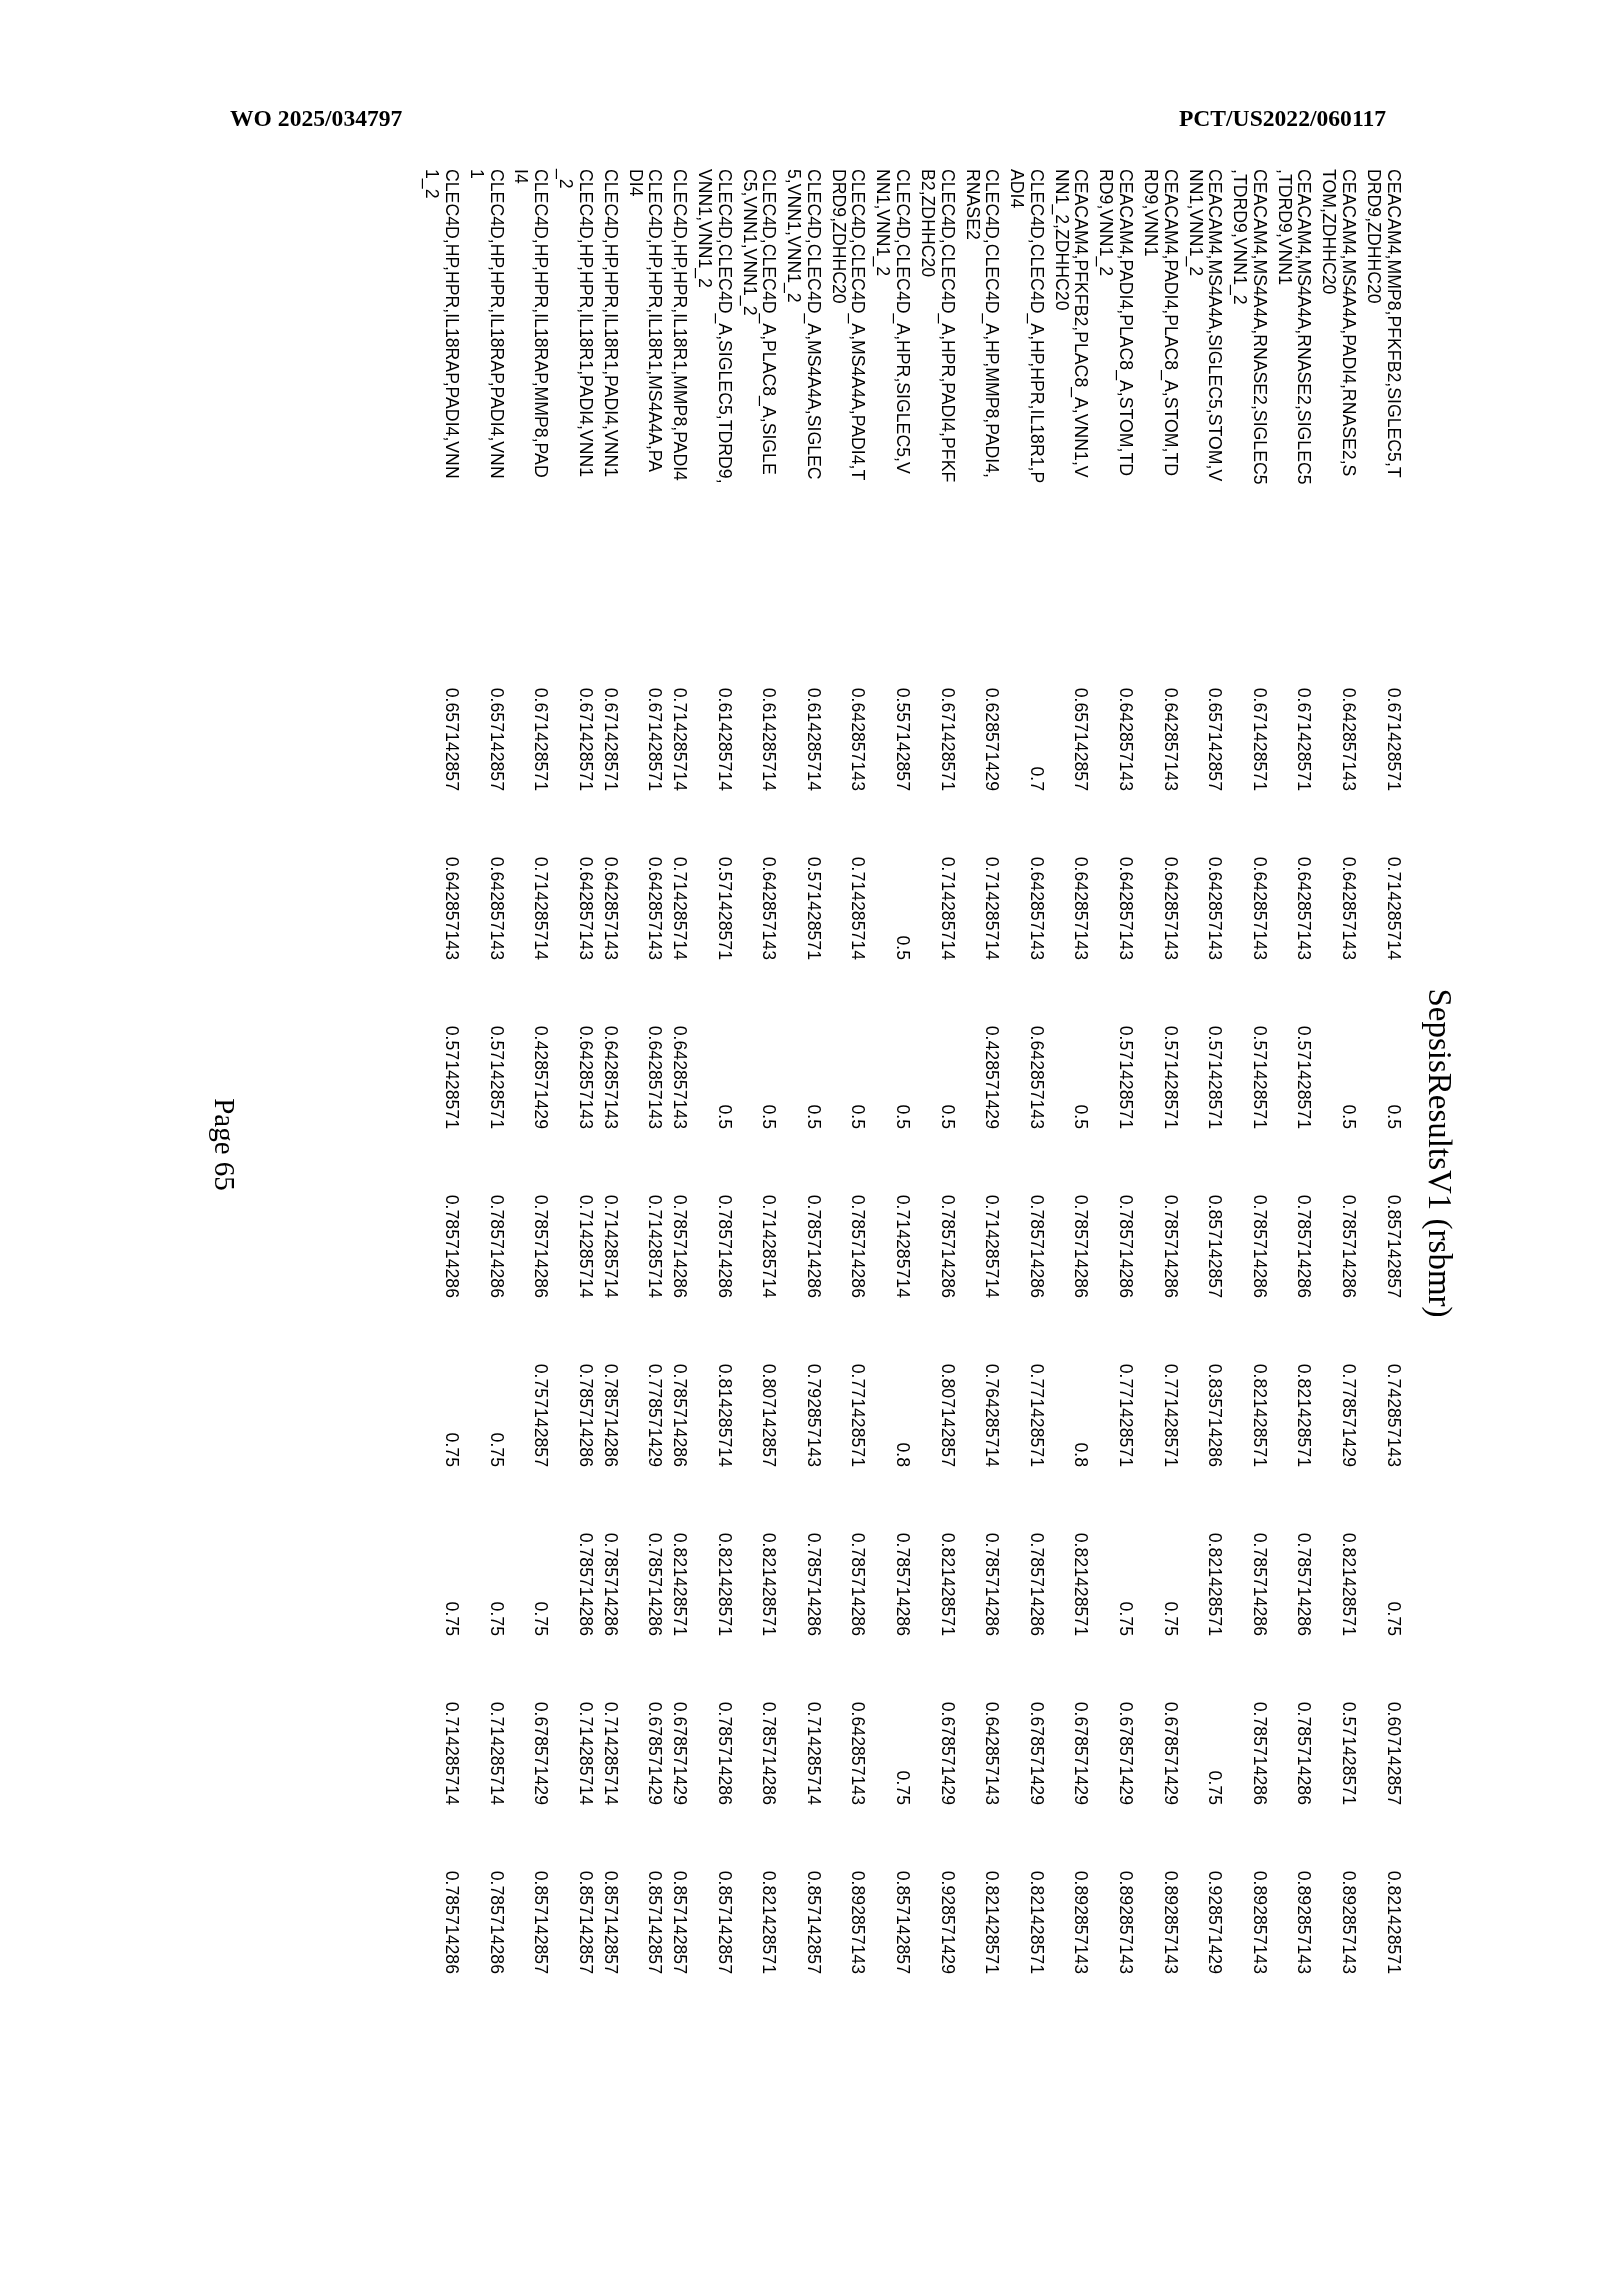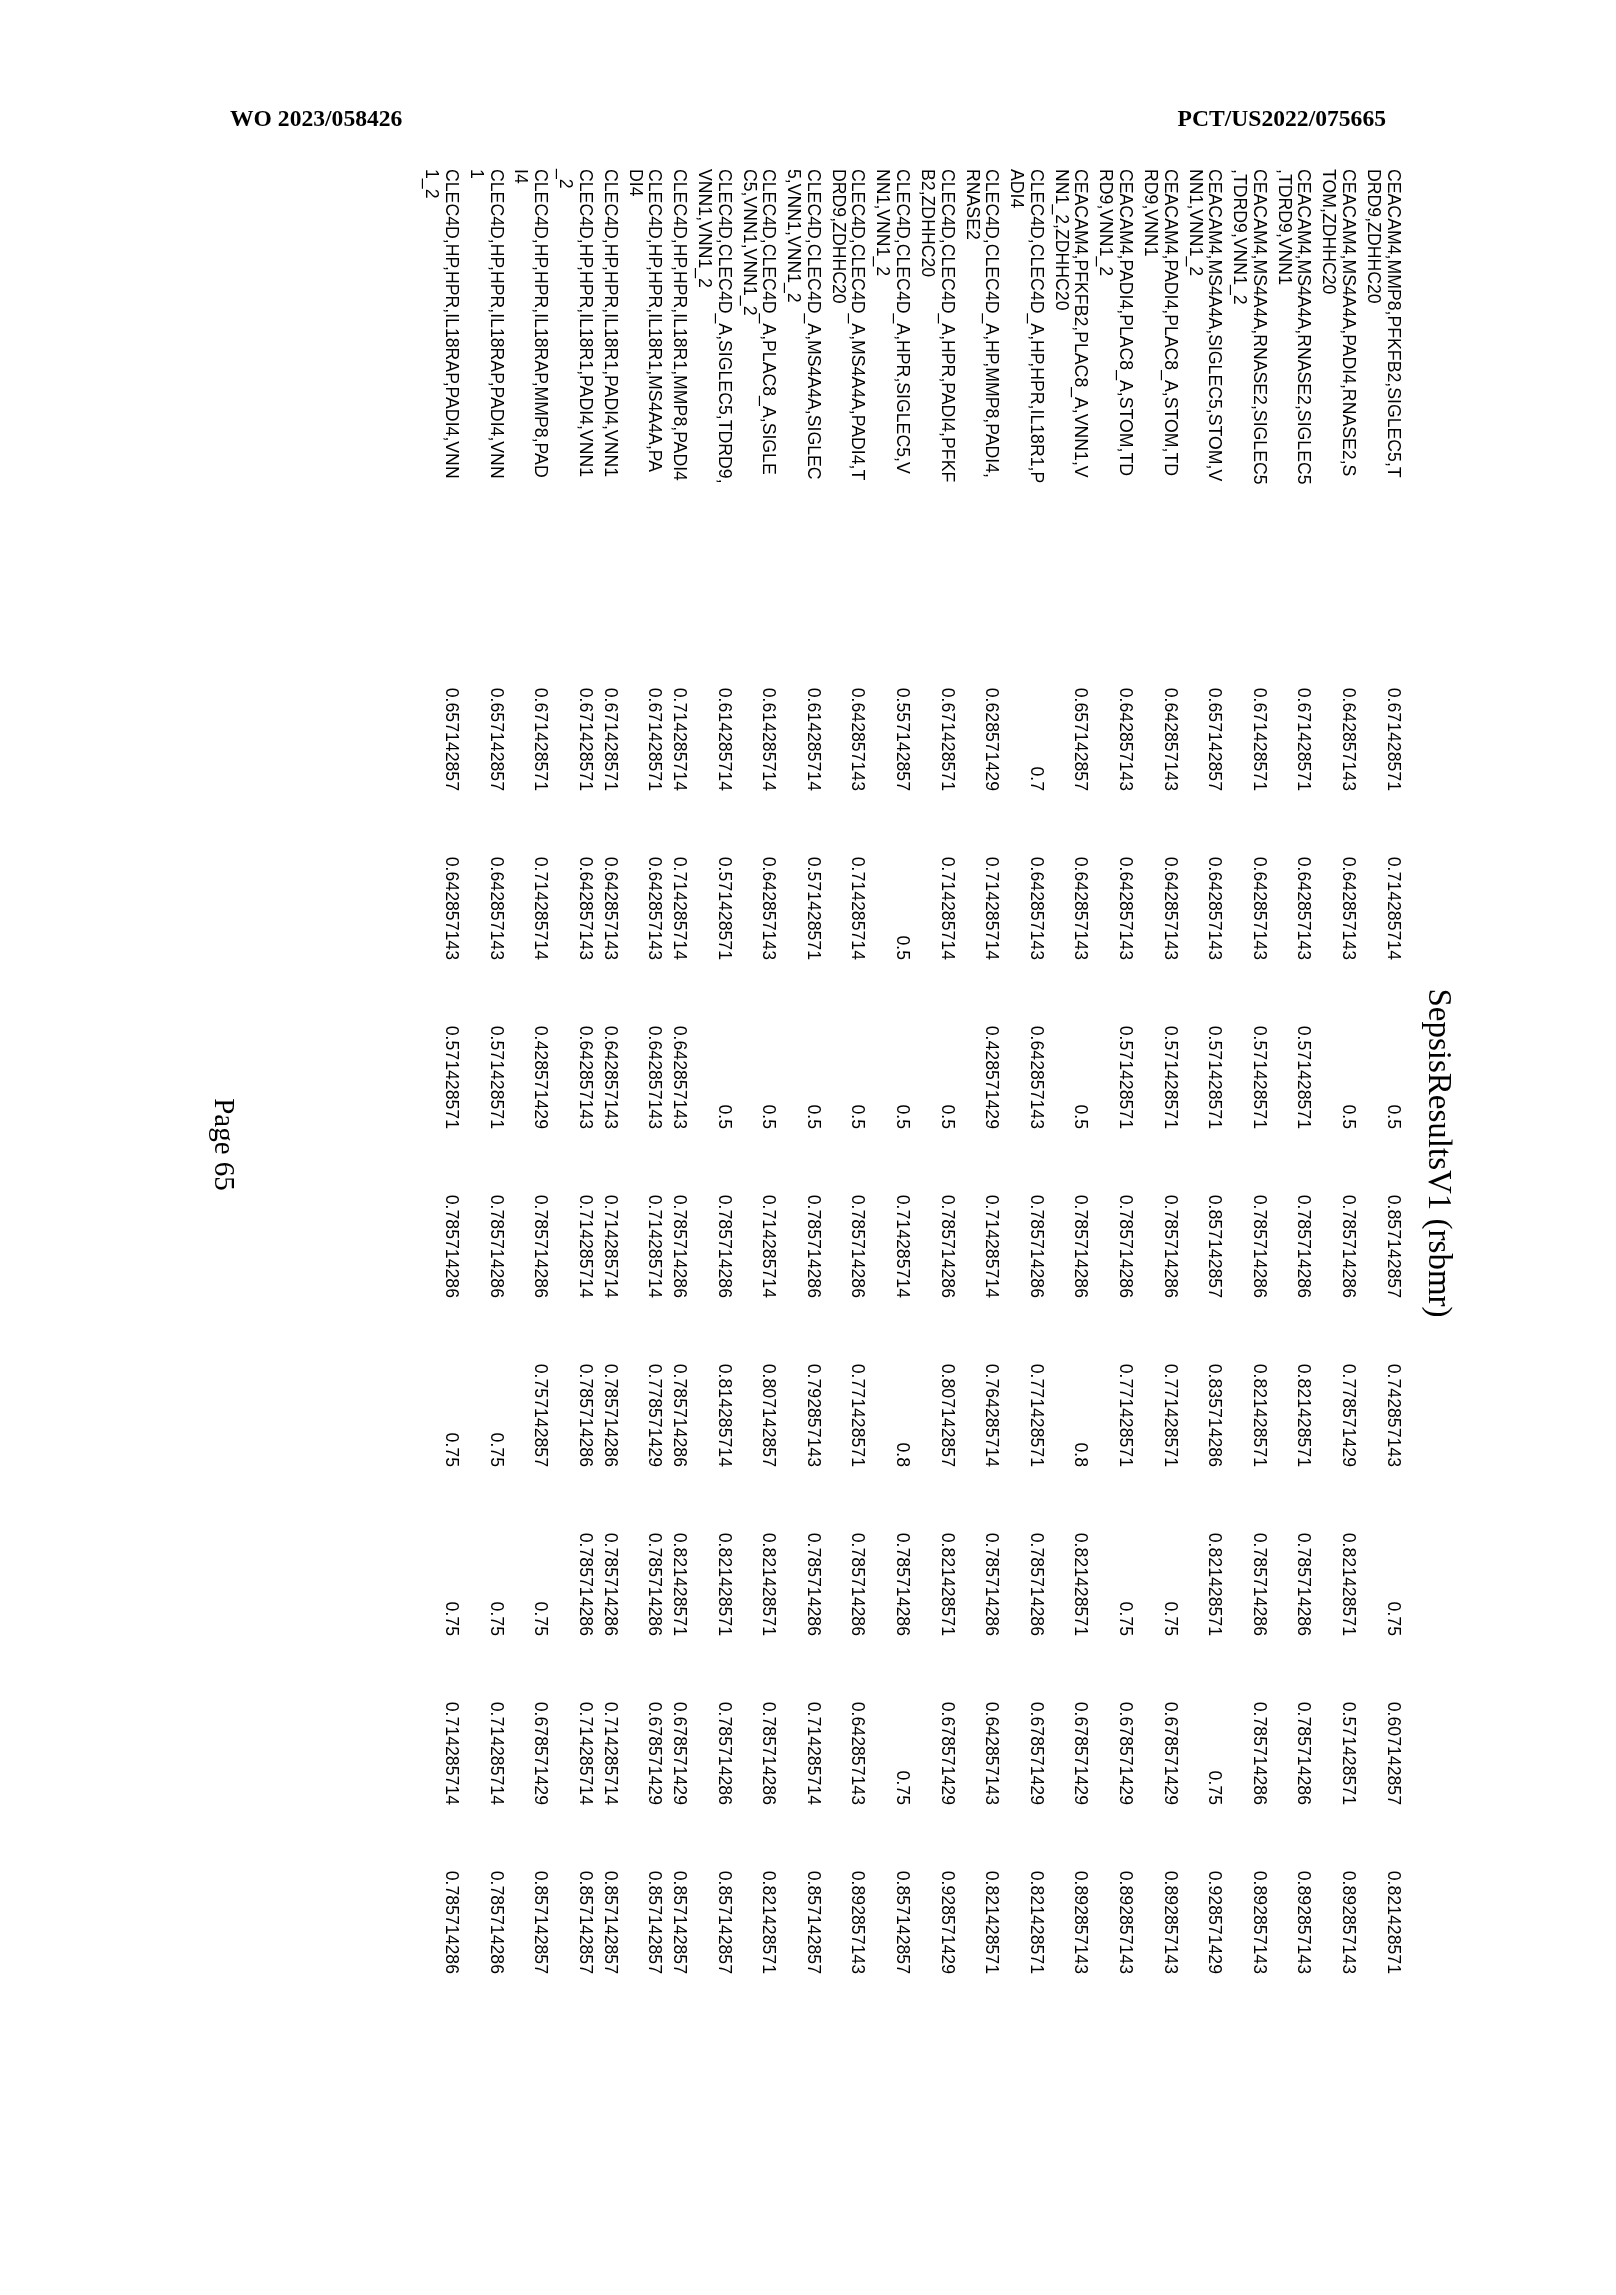--- a/index.html
+++ b/index.html
@@ -16,22 +16,22 @@
   .title { text-align:center; font-family:"Liberation Serif", serif; font-size:33px; height:46px; line-height:46px; margin-left:0; }
   table { border-collapse:collapse; margin-top:14.4px; }
   td { font-size:17.7px; line-height:19.7px; padding:0; vertical-align:top; }
   td.lbl { width:453px; white-space:pre; letter-spacing:0px; }
   td.num { width:169px; text-align:right; padding-right:0; }
   tr.row td { padding-bottom:5.2px; }
 </style>
 </head>
 <body>
 
-<div class="hdr left">WO 2023/058426</div>
-<div class="hdr right">PCT/US2022/075665</div>
+<div class="hdr left">WO 2025/034797</div>
+<div class="hdr right">PCT/US2022/060117</div>
 
 <div class="rot-wrap">
   <div class="sheet">
     <div class="title">SepsisResultsV1 (rsbmr)</div>
     <table>
       <tbody id="tbody">
           <tr class="row">
             <td class="lbl">CEACAM4,MMP8,PFKFB2,SIGLEC5,T
 DRD9,ZDHHC20</td>
             <td class="num">0.671428571</td>

